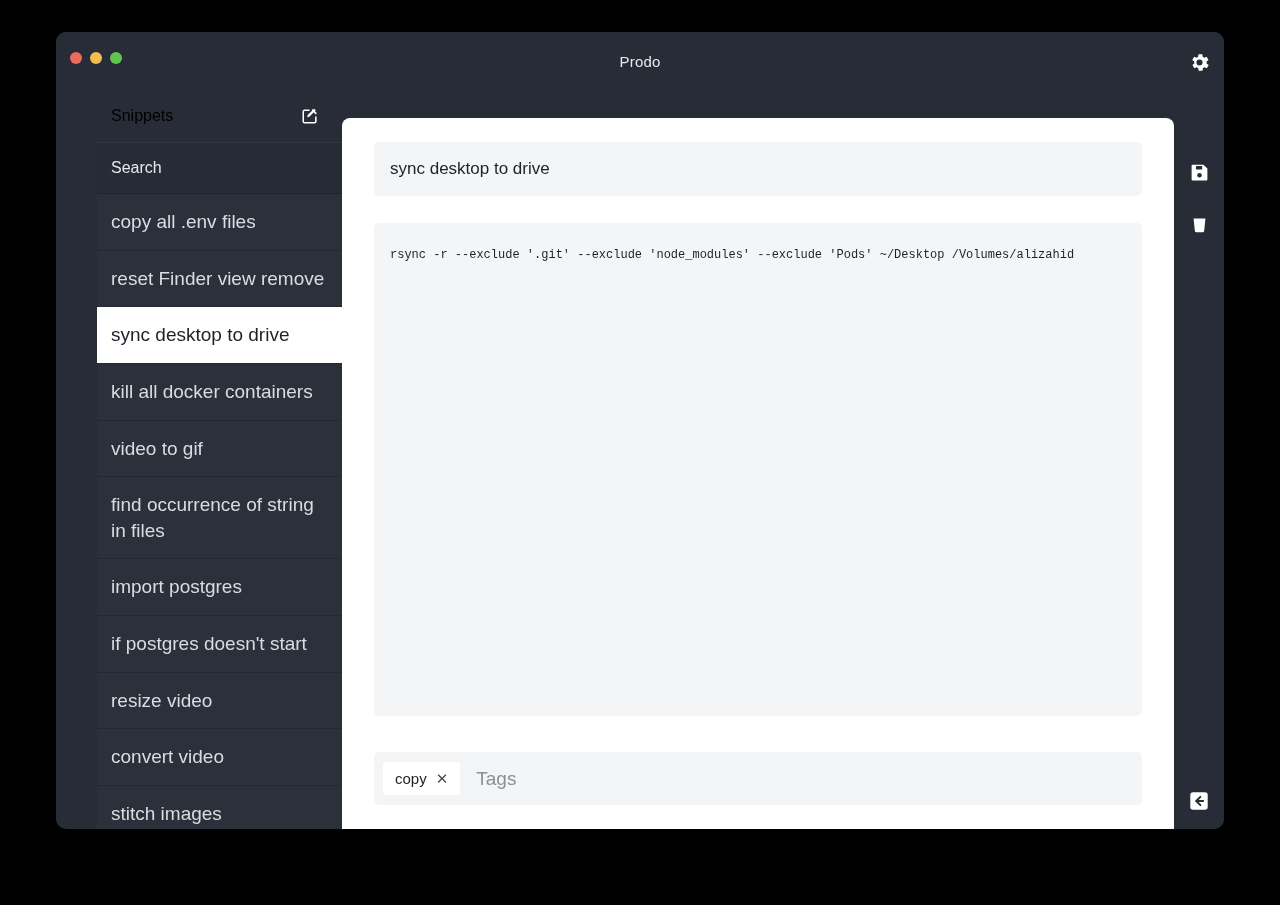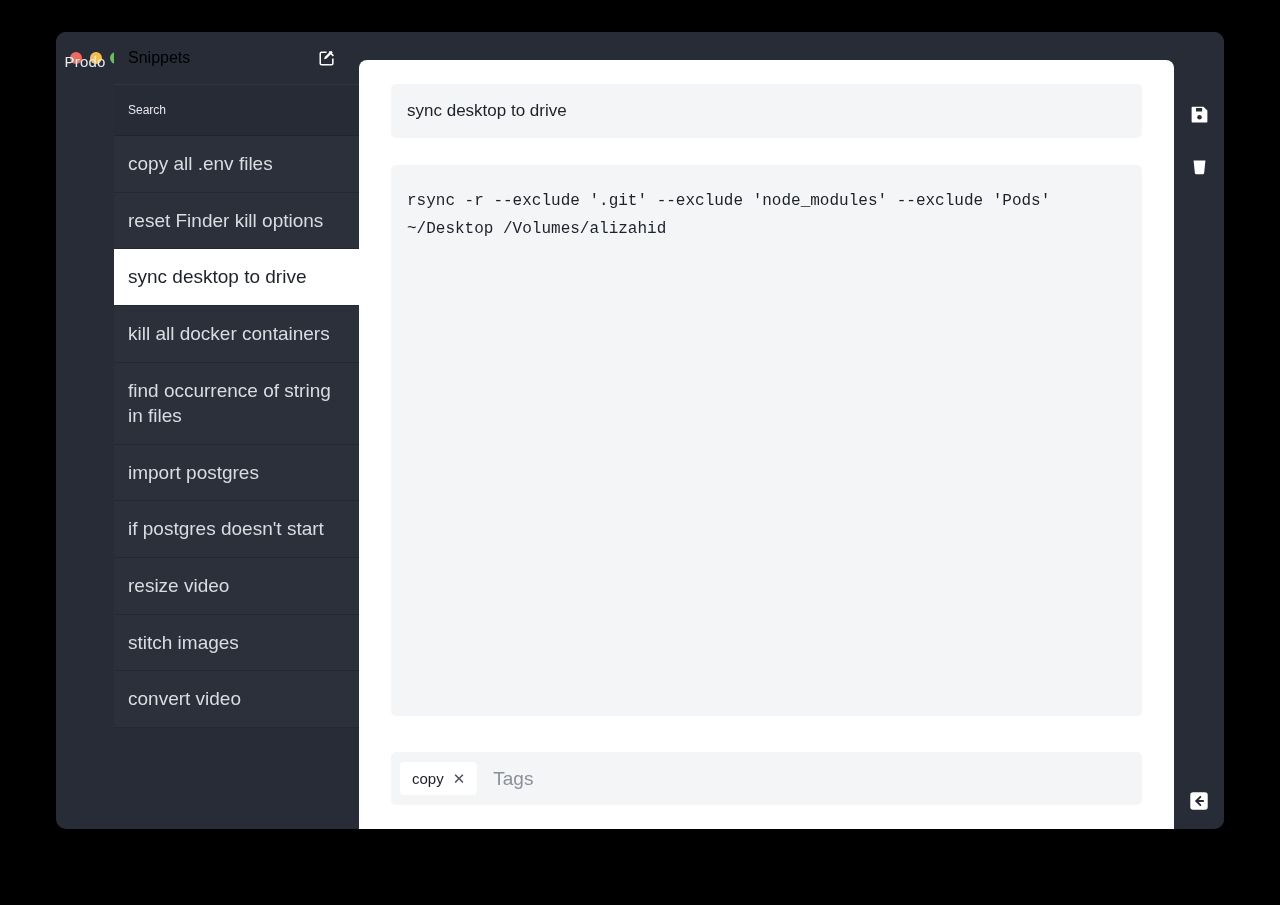--- a/index.html
+++ b/index.html
@@ -15,20 +15,21 @@
   #app {
     position: absolute;
     left: 56px;
     top: 32px;
     width: 1168px;
     height: 797px;
     background: #272c36;
     border-radius: 10px;
     overflow: hidden;
     display: flex;
+    flex-direction: column;
   }
 
   
   .titlebar {
     position: relative;
     height: 58px;
     flex: 0 0 58px;
     background: #272c36;
     display: flex;
     align-items: center;
@@ -54,20 +55,21 @@
     font-size: 15px;
     letter-spacing: .2px;
   }
 
   
   .body {
     flex: 1 1 auto;
     display: flex;
     min-height: 0;
     position: relative;
+    padding-left: 41px;
   }
 
   
   .sidebar {
     width: 245px;
     flex: 0 0 245px;
     background: #272c36;
     display: flex;
     flex-direction: column;
     min-height: 0;
@@ -94,21 +96,21 @@
     display: flex;
     align-items: center;
     padding: 0 14px;
   }
   .search-input {
     width: 100%;
     background: transparent;
     border: none;
     outline: none;
     color: #e6e8ec;
-    font-size: 12px;
+    font-size: 16px;
     font-family: "Liberation Sans", sans-serif;
   }
   .search-input::placeholder { color: #e6e8ec; opacity: 1; }
 
   .snippet-list {
     flex: 1 1 auto;
     overflow: hidden;
     min-height: 0;
   }
   .snippet-item {
@@ -162,21 +164,21 @@
   .code-area {
     margin-top: 27px;
     background: #f4f5f7;
     border-radius: 5px;
     border: none;
     outline: none;
     resize: none;
     flex: 1 1 auto;
     padding: 22px 16px;
     font-family: "Liberation Mono", "DejaVu Sans Mono", monospace;
-    font-size: 16px;
+    font-size: 12px;
     line-height: 1.75;
     color: #1d2128;
     white-space: pre-wrap;
     overflow: hidden;
   }
 
   .tags-bar {
     margin-top: 36px;
     flex: 0 0 53px;
     background: #f4f5f7;
@@ -282,29 +284,30 @@
           </svg>
         </span>
       </div>
 
       <div class="search-row">
         <input class="search-input" type="text" placeholder="Search" style="">
       </div>
 
       <div class="snippet-list">
           <div class="snippet-item">copy all .env files</div>
-          <div class="snippet-item">reset Finder kill options</div>
+          <div class="snippet-item">reset Finder view remove</div>
           <div class="snippet-item active">sync desktop to drive</div>
           <div class="snippet-item">kill all docker containers</div>
+          <div class="snippet-item">video to gif</div>
           <div class="snippet-item">find occurrence of string in files</div>
           <div class="snippet-item">import postgres</div>
           <div class="snippet-item">if postgres doesn't start</div>
           <div class="snippet-item">resize video</div>
+          <div class="snippet-item">convert video</div>
           <div class="snippet-item">stitch images</div>
-          <div class="snippet-item">convert video</div>
         </div>
     </div>
 
     <div class="main-wrap">
       <div class="panel">
 
         <input class="title-field" type="text" placeholder="Title" value="sync desktop to drive" style="">
 
         <div class="code-area">rsync -r --exclude '.git' --exclude 'node_modules' --exclude 'Pods' ~/Desktop /Volumes/alizahid</div>
 

